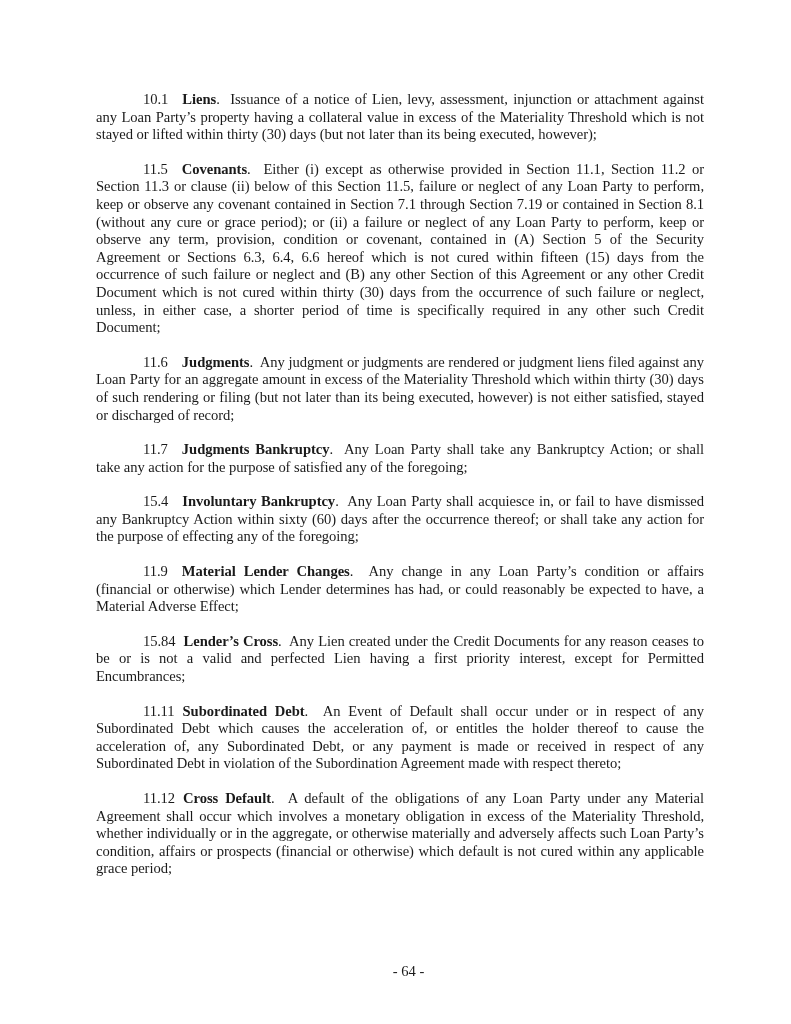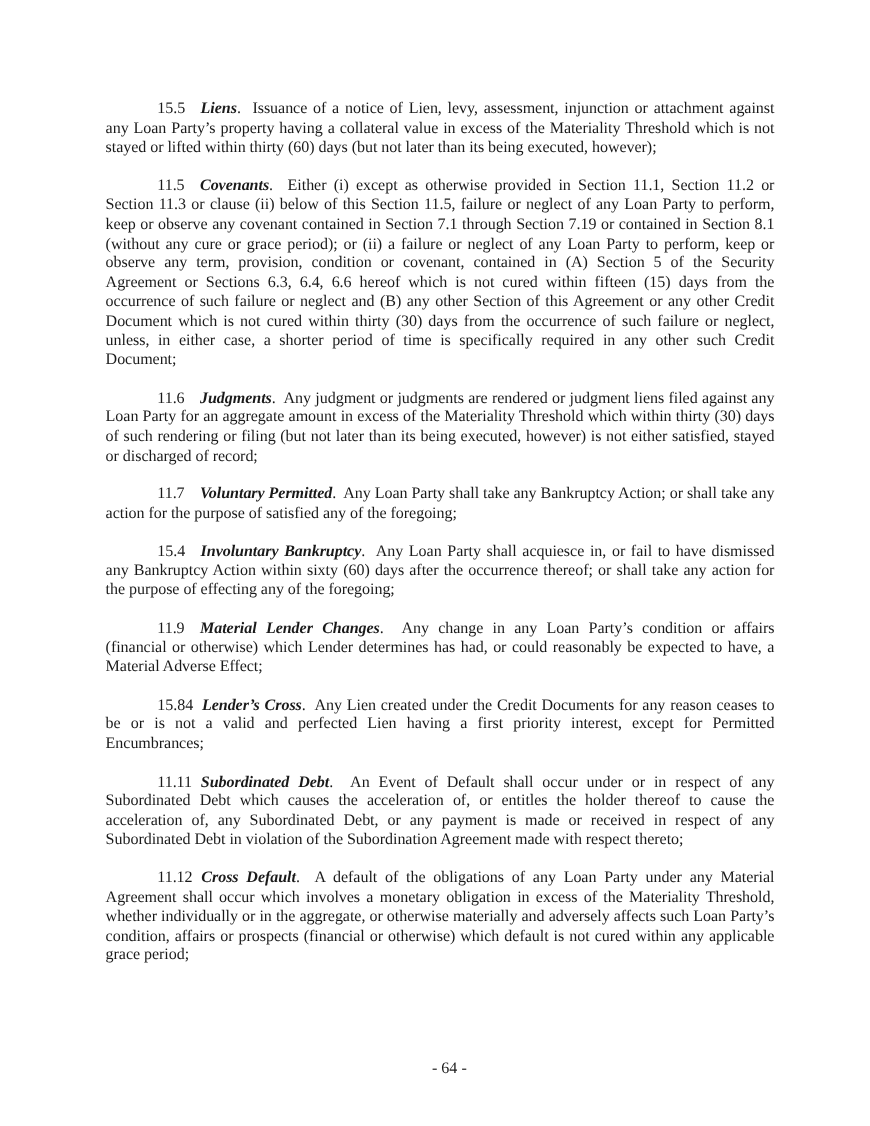--- a/index.html
+++ b/index.html
@@ -29,21 +29,20 @@
     text-indent: 47px;
     letter-spacing: -0.05px;
   }
   .num {
     display: inline-block;
     text-indent: 0;
     margin-right: 14px;
   }
   .num.wide { margin-right: 8px; }
   .title {
-    font-style: italic;
     font-weight: bold;
   }
   .ref {
     text-underline-offset: 2px;
     text-decoration-thickness: 1px;
   }
   .footer {
     position: absolute;
     left: 0;
     width: 791px;
@@ -51,24 +50,24 @@
     text-align: center;
     font-size: 14.6px;
     padding-left: 13px;
   }
 </style>
 </head>
 <body>
 
 <div class="page">
   <div id="sections">
-      <p class="section"><span class="num">15.5</span><span class="title">Liens</span><span>.&nbsp; </span><span>Issuance of a notice of Lien, levy, assessment, injunction or attachment against any Loan Party’s property having a collateral value in excess of the Materiality Threshold which is not stayed or lifted within thirty (60) days (but not later than its being executed, however);</span></p>
+      <p class="section"><span class="num">10.1</span><span class="title">Liens</span><span>.&nbsp; </span><span>Issuance of a notice of Lien, levy, assessment, injunction or attachment against any Loan Party’s property having a collateral value in excess of the Materiality Threshold which is not stayed or lifted within thirty (30) days (but not later than its being executed, however);</span></p>
       <p class="section"><span class="num">11.5</span><span class="title">Covenants</span><span>.&nbsp; </span><span>Either (i) except as otherwise provided in </span><span class="ref">Section 11.1</span><span>, </span><span class="ref">Section 11.2</span><span> or </span><span class="ref">Section 11.3</span><span> or </span><span class="ref">clause (ii)</span><span> below of this </span><span class="ref">Section 11.5</span><span>, failure or neglect of any Loan Party to perform, keep or observe any covenant contained in Section 7.1 through Section 7.19 or contained in </span><span class="ref">Section 8.1</span><span> (without any cure or grace period); or (ii) a failure or neglect of any Loan Party to perform, keep or observe any term, provision, condition or covenant, contained in (A) </span><span class="ref">Section 5</span><span> of the Security Agreement or </span><span class="ref">Sections 6.3</span><span>, </span><span class="ref">6.4</span><span>, </span><span class="ref">6.6</span><span> hereof which is not cured within fifteen (15) days from the occurrence of such failure or neglect and (B) any other Section of this Agreement or any other Credit Document which is not cured within thirty (30) days from the occurrence of such failure or neglect, unless, in either case, a shorter period of time is specifically required in any other such Credit Document;</span></p>
       <p class="section"><span class="num">11.6</span><span class="title">Judgments</span><span>.&nbsp; </span><span>Any judgment or judgments are rendered or judgment liens filed against any Loan Party for an aggregate amount in excess of the Materiality Threshold which within thirty (30) days of such rendering or filing (but not later than its being executed, however) is not either satisfied, stayed or discharged of record;</span></p>
-      <p class="section"><span class="num">11.7</span><span class="title">Voluntary Permitted</span><span>.&nbsp; </span><span>Any Loan Party shall take any Bankruptcy Action; or shall take any action for the purpose of satisfied any of the foregoing;</span></p>
+      <p class="section"><span class="num">11.7</span><span class="title">Judgments Bankruptcy</span><span>.&nbsp; </span><span>Any Loan Party shall take any Bankruptcy Action; or shall take any action for the purpose of satisfied any of the foregoing;</span></p>
       <p class="section"><span class="num">15.4</span><span class="title">Involuntary Bankruptcy</span><span>.&nbsp; </span><span>Any Loan Party shall acquiesce in, or fail to have dismissed any Bankruptcy Action within sixty (60) days after the occurrence thereof; or shall take any action for the purpose of effecting any of the foregoing;</span></p>
       <p class="section"><span class="num">11.9</span><span class="title">Material Lender Changes</span><span>.&nbsp; </span><span>Any change in any Loan Party’s condition or affairs (financial or otherwise) which Lender determines has had, or could reasonably be expected to have, a Material Adverse Effect;</span></p>
       <p class="section"><span class="num wide">15.84</span><span class="title">Lender’s Cross</span><span>.&nbsp; </span><span>Any Lien created under the Credit Documents for any reason ceases to be or is not a valid and perfected Lien having a first priority interest, except for Permitted Encumbrances;</span></p>
       <p class="section"><span class="num wide">11.11</span><span class="title">Subordinated Debt</span><span>.&nbsp; </span><span>An Event of Default shall occur under or in respect of any Subordinated Debt which causes the acceleration of, or entitles the holder thereof to cause the acceleration of, any Subordinated Debt, or any payment is made or received in respect of any Subordinated Debt in violation of the Subordination Agreement made with respect thereto;</span></p>
       <p class="section"><span class="num wide">11.12</span><span class="title">Cross Default</span><span>.&nbsp; </span><span>A default of the obligations of any Loan Party under any Material Agreement shall occur which involves a monetary obligation in excess of the Materiality Threshold, whether individually or in the aggregate, or otherwise materially and adversely affects such Loan Party’s condition, affairs or prospects (financial or otherwise) which default is not cured within any applicable grace period;</span></p>
     </div>
 </div>
 
 <div class="footer">- 64 -</div>
 

